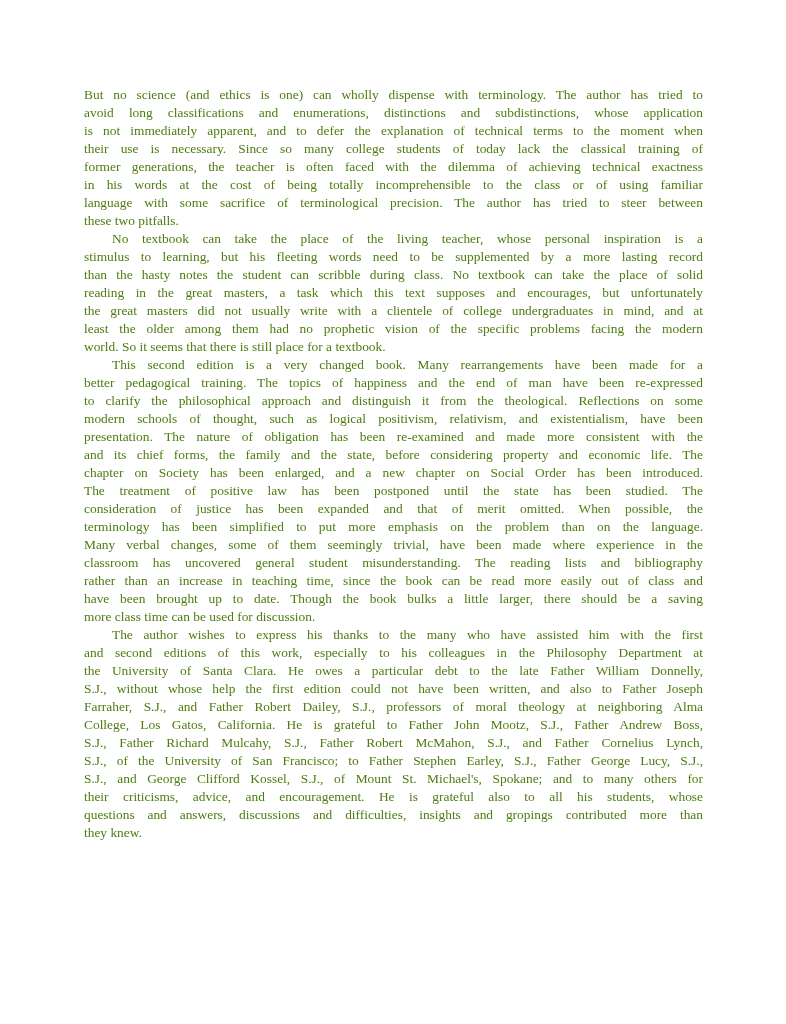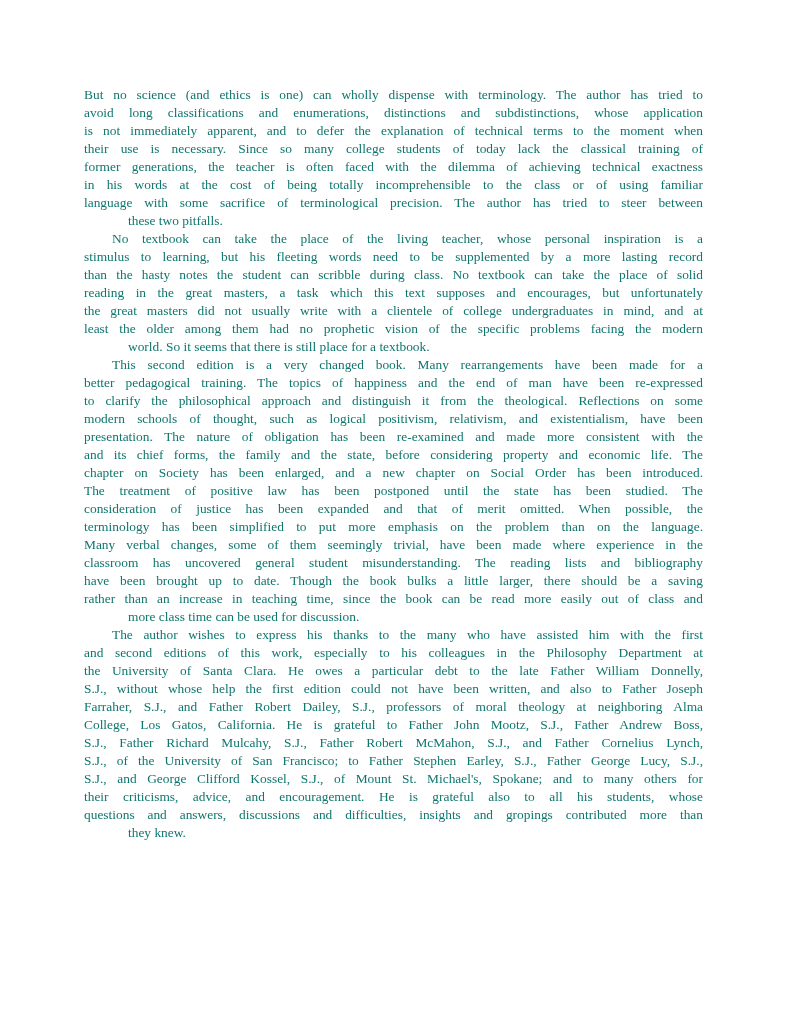--- a/index.html
+++ b/index.html
@@ -26,31 +26,30 @@
   .paragraph { margin: 0; }
   .line {
     text-align: justify;
     text-align-last: justify;
     white-space: normal;
     height: 18px;
     overflow: visible;
   }
   .line.last-line {
     text-align-last: left;
-    margin-left: 44px;
   }
   .line.first-indent {
     text-indent: 28px;
   }
 </style>
 </head>
 <body>
 
 <div class="page">
-  <div class="textblock" id="textblock" style="color: #0f766e;">
+  <div class="textblock" id="textblock" style="color: #4d7c0f;">
       <div class="paragraph">
         <div class="line">But no science (and ethics is one) can wholly dispense with terminology. The author has tried to</div>
         <div class="line">avoid long classifications and enumerations, distinctions and subdistinctions, whose application</div>
         <div class="line">is not immediately apparent, and to defer the explanation of technical terms to the moment when</div>
         <div class="line">their use is necessary. Since so many college students of today lack the classical training of</div>
         <div class="line">former generations, the teacher is often faced with the dilemma of achieving technical exactness</div>
         <div class="line">in his words at the cost of being totally incomprehensible to the class or of using familiar</div>
         <div class="line">language with some sacrifice of terminological precision. The author has tried to steer between</div>
         <div class="line last-line">these two pitfalls.</div>
       </div>
@@ -69,22 +68,22 @@
         <div class="line">to clarify the philosophical approach and distinguish it from the theological. Reflections on some</div>
         <div class="line">modern schools of thought, such as logical positivism, relativism, and existentialism, have been</div>
         <div class="line">presentation. The nature of obligation has been re-examined and made more consistent with the</div>
         <div class="line">and its chief forms, the family and the state, before considering property and economic life. The</div>
         <div class="line">chapter on Society has been enlarged, and a new chapter on Social Order has been introduced.</div>
         <div class="line">The treatment of positive law has been postponed until the state has been studied. The</div>
         <div class="line">consideration of justice has been expanded and that of merit omitted. When possible, the</div>
         <div class="line">terminology has been simplified to put more emphasis on the problem than on the language.</div>
         <div class="line">Many verbal changes, some of them seemingly trivial, have been made where experience in the</div>
         <div class="line">classroom has uncovered general student misunderstanding. The reading lists and bibliography</div>
+        <div class="line">rather than an increase in teaching time, since the book can be read more easily out of class and</div>
         <div class="line">have been brought up to date. Though the book bulks a little larger, there should be a saving</div>
-        <div class="line">rather than an increase in teaching time, since the book can be read more easily out of class and</div>
         <div class="line last-line">more class time can be used for discussion.</div>
       </div>
       <div class="paragraph">
         <div class="line first-indent">The author wishes to express his thanks to the many who have assisted him with the first</div>
         <div class="line">and second editions of this work, especially to his colleagues in the Philosophy Department at</div>
         <div class="line">the University of Santa Clara. He owes a particular debt to the late Father William Donnelly,</div>
         <div class="line">S.J., without whose help the first edition could not have been written, and also to Father Joseph</div>
         <div class="line">Farraher, S.J., and Father Robert Dailey, S.J., professors of moral theology at neighboring Alma</div>
         <div class="line">College, Los Gatos, California. He is grateful to Father John Mootz, S.J., Father Andrew Boss,</div>
         <div class="line">S.J., Father Richard Mulcahy, S.J., Father Robert McMahon, S.J., and Father Cornelius Lynch,</div>

